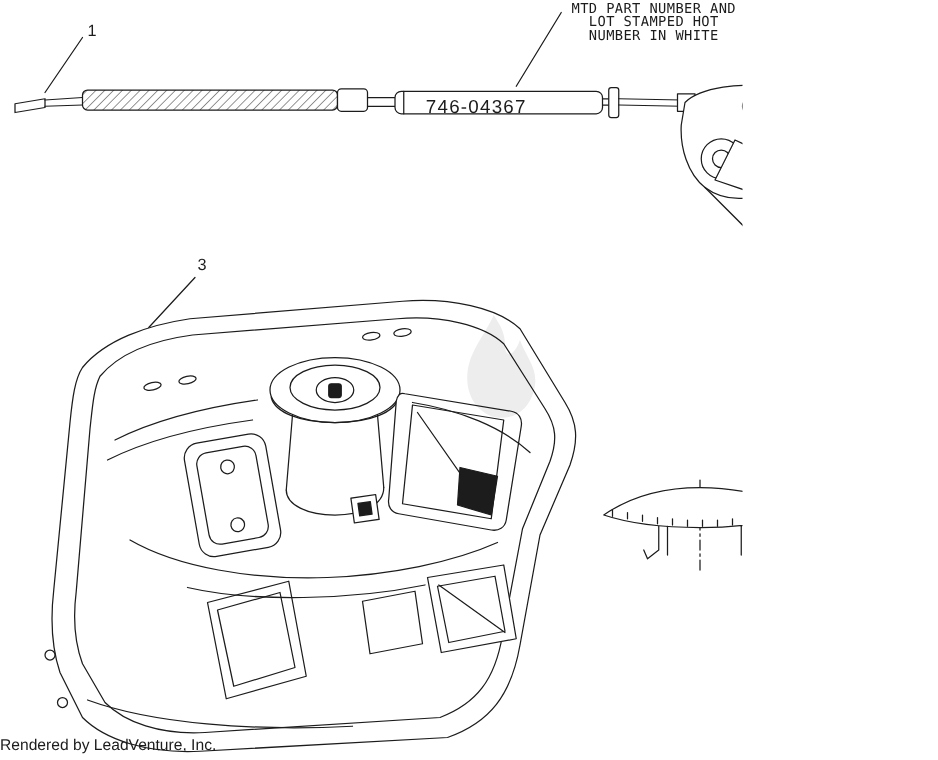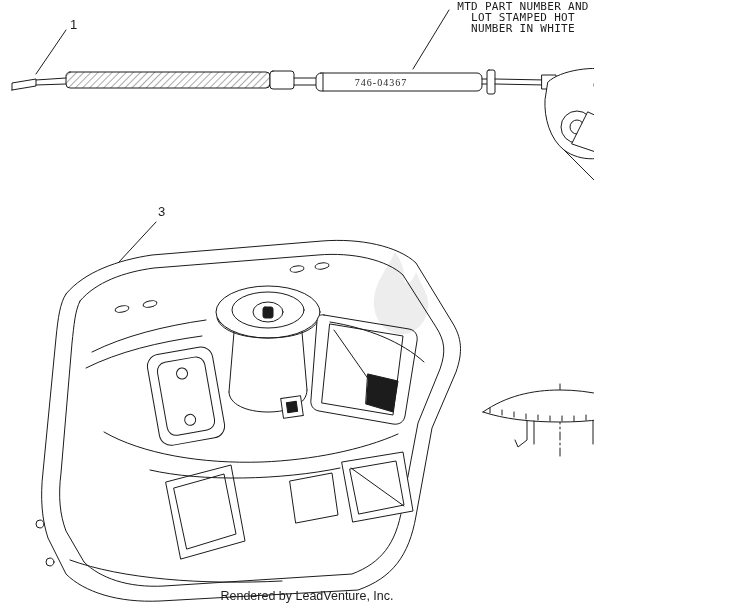--- a/index.html
+++ b/index.html
@@ -15,35 +15,34 @@
     font-family:"Liberation Sans", sans-serif;
   }
   .annotation {
     position:absolute; left:448px; top:1px; width:150px;
     font-family:"DejaVu Sans Mono","Liberation Mono",monospace;
     font-size:11px; line-height:11px; letter-spacing:0.3px;
     text-align:center; color:var(--color-line,#1c1c1c); white-space:nowrap;
   }
   .part-number {
     position:absolute; left:316px; top:77px; width:130px; text-align:center;
-    font-family:Liberation Serif, serif;
-    font-size:10px; letter-spacing:1px; color:var(--color-line,#1c1c1c);
+    font-family:Liberation Sans, sans-serif;
+    font-size:15px; letter-spacing:1px; color:var(--color-line,#1c1c1c);
   }
   .watermark {
     position:absolute; left:230px; top:340px; width:300px;
     font-size:26px; font-weight:600; letter-spacing:13px;
     color:var(--color-watermark,#d8d8d8);
     mix-blend-mode:multiply; white-space:nowrap;
     font-family:"Liberation Sans", sans-serif;
   }
   .footer {
-    position:absolute; left:0; right:0; top:589px; text-align:center;
+    position:absolute; left:0; right:0; top:589px; 
     font-size:12.5px; color:#1c1c1c;
     font-family:"Liberation Sans", sans-serif;
-    padding-left:20px;
   }
 </style>
 </head>
 <body>
 
 <div class="stage">
 
   <svg class="lineart" width="750" height="608" viewBox="0 0 750 608" fill="none" stroke="currentColor" stroke-width="1" stroke-linecap="round" stroke-linejoin="round">
 
     <defs>

